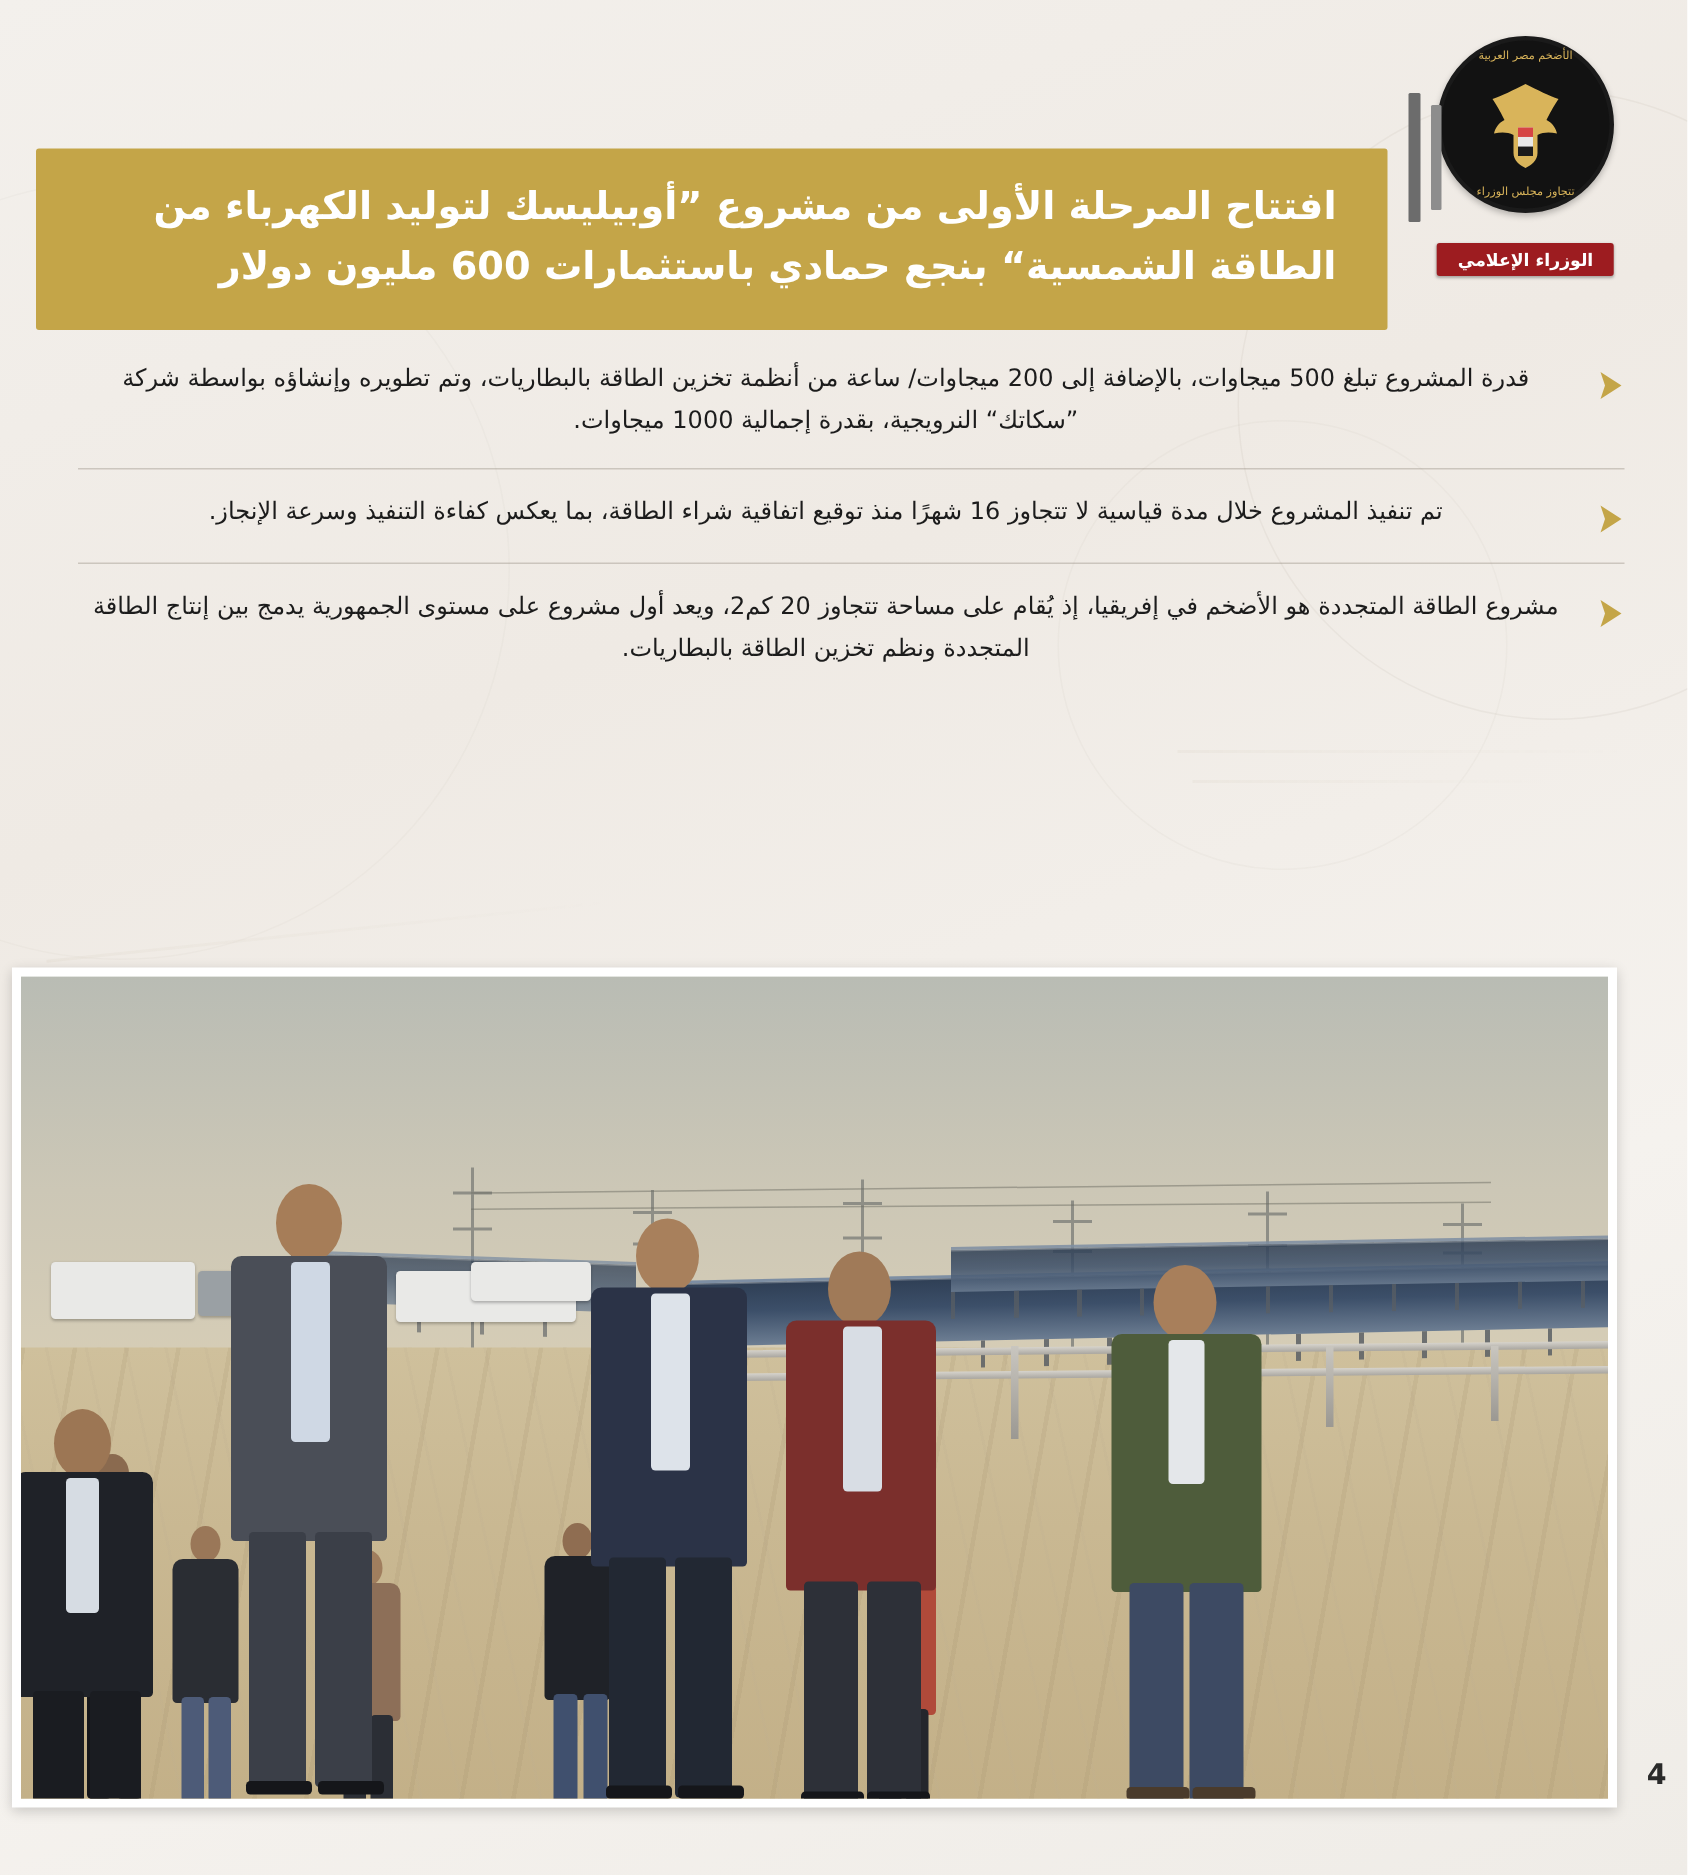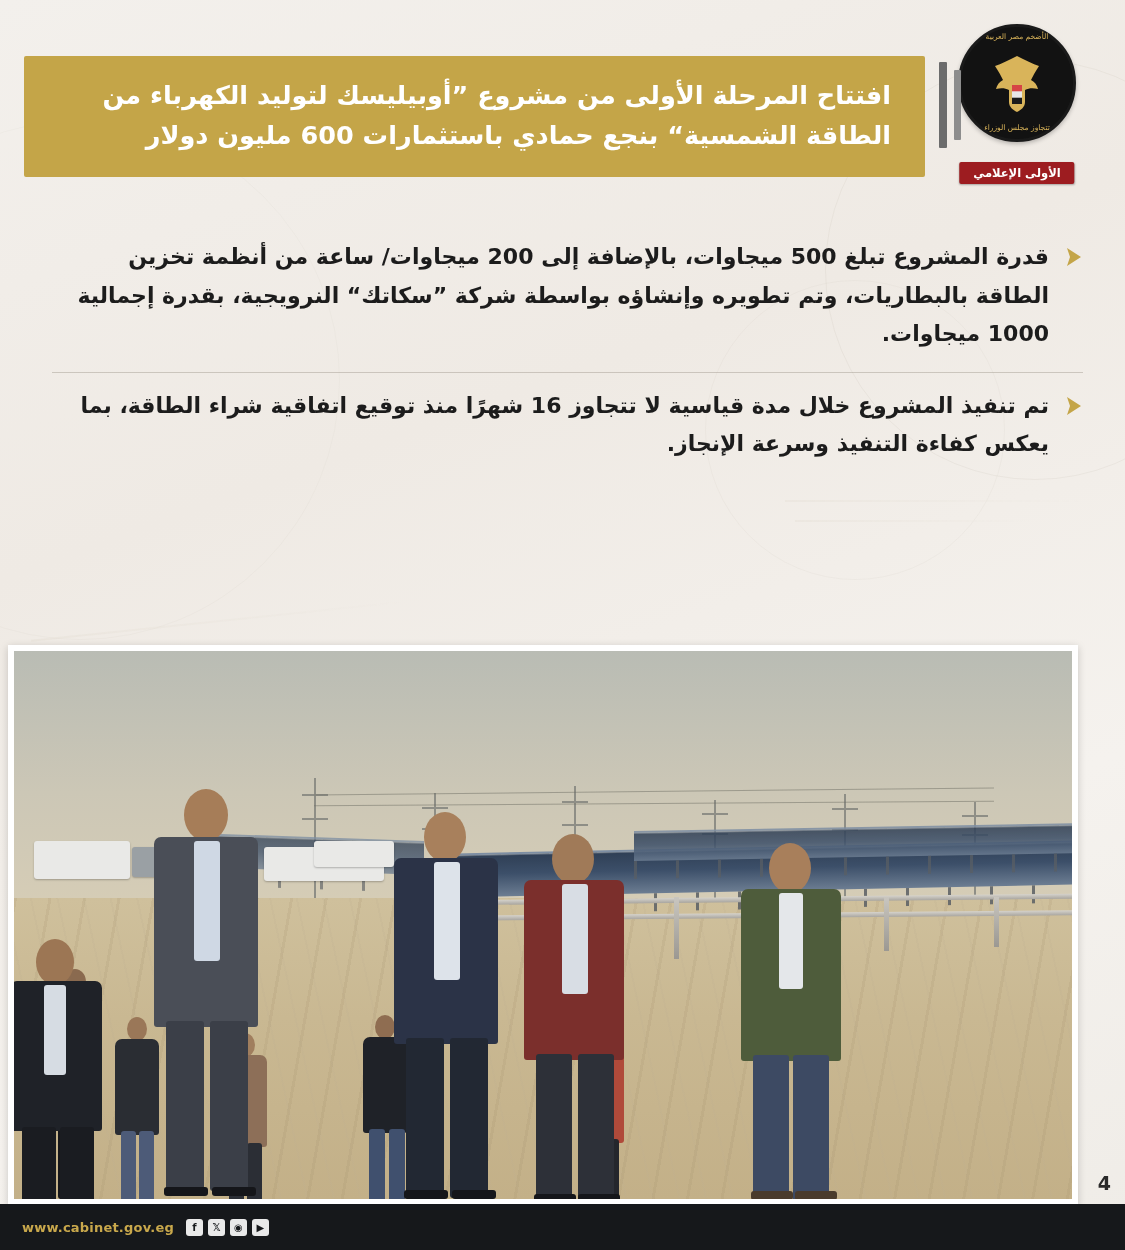--- a/index.html
+++ b/index.html
@@ -105,20 +105,21 @@
   .title-bar {
     background: #c4a548;
     color: #ffffff;
     padding: 20px 34px 22px 46px;
     font-size: 25.5px;
     font-weight: bold;
     line-height: 1.55;
     text-align: right;
     border-radius: 2px;
     position: relative;
+    margin-top: 43px;
   }
   .title-accent {
     position: absolute;
     right: -22px; top: 6px;
     width: 8px; height: 86px;
     background: #6c6c6c;
     border-radius: 1px;
   }
   .title-accent.two {
     right: -36px; top: 14px; height: 70px; width: 7px; background:#8d8d8d;
@@ -136,25 +137,25 @@
     padding: 14px 0 18px 0;
   }
   .bullet + .bullet { border-top: 1px solid rgba(120,110,95,.30); }
   .bullet-arrow {
     flex: 0 0 auto;
     margin-top: 8px;
   }
   .bullet-arrow svg { display:block; }
   .bullet-text {
     flex: 1;
-    font-size: 22px;
+    font-size: 16px;
     line-height: 1.75;
     color: #1c1c1c;
-    font-weight: bold;
-    text-align: right;
+    font-weight: normal;
+    text-align: center;
   }
 
   
   .photo-wrap {
     position: absolute;
     left: 8px; top: 645px;
     width: 1070px; height: 560px;
     background: #ffffff;
     padding: 6px;
     box-shadow: 0 2px 8px rgba(0,0,0,.18);
@@ -270,21 +271,21 @@
             <rect x="21" y="33" width="10" height="19" fill="#e8e8e8"></rect>
             <rect x="21" y="33" width="10" height="6.3" fill="#d64545"></rect>
             <rect x="21" y="45.7" width="10" height="6.3" fill="#1b1b1b"></rect>
           </svg>
         </div>
       </div>
       <div class="logo-ring-text">
         <span class="top">الأضخم مصر العربية</span>
         <span class="bottom">تتجاوز مجلس الوزراء</span>
       </div>
-      <div class="logo-banner">الأولى الإعلامي</div>
+      <div class="logo-banner">الوزراء الإعلامي</div>
     </div>
 
     <div class="title-block">
       <div class="title-accent two"></div>
       <div class="title-accent"></div>
       <div class="title-bar">افتتاح المرحلة الأولى من مشروع ”أوبيليسك لتوليد الكهرباء من الطاقة الشمسية“ بنجع حمادي باستثمارات 600 مليون دولار</div>
     </div>
   </div>
 
   <div class="bullets">
@@ -300,20 +301,28 @@
 
     <div class="bullet">
       <div class="bullet-arrow">
         <svg width="20" height="22" viewBox="0 0 20 22">
             <path d="M18 11 L4 2 L7 11 L4 20 Z" fill="#c4a548"></path>
           </svg>
       </div>
       <div class="bullet-text">تم تنفيذ المشروع خلال مدة قياسية لا تتجاوز 16 شهرًا منذ توقيع اتفاقية شراء الطاقة، بما يعكس كفاءة التنفيذ وسرعة الإنجاز.</div>
     </div>
 
+    <div class="bullet">
+      <div class="bullet-arrow">
+        <svg width="20" height="22" viewBox="0 0 20 22">
+            <path d="M18 11 L4 2 L7 11 L4 20 Z" fill="#c4a548"></path>
+          </svg>
+      </div>
+      <div class="bullet-text">مشروع الطاقة المتجددة هو الأضخم في إفريقيا، إذ يُقام على مساحة تتجاوز 20 كم2، ويعد أول مشروع على مستوى الجمهورية يدمج بين إنتاج الطاقة المتجددة ونظم تخزين الطاقة بالبطاريات.</div>
+    </div>
   </div>
 
   <div class="photo-wrap">
     <div class="photo" aria-label="مسؤولون يتفقدون محطة الطاقة الشمسية في الصحراء">
       <div class="ph-sky"></div>
       <div class="ph-ground"></div>
 
       <div class="pylon" style="left:300px; height:120px;"></div>
       <div class="pylon" style="left:420px; height:105px;"></div>
       <div class="pylon" style="left:560px; height:112px;"></div>
@@ -423,25 +432,14 @@
         <div class="p-body" style="left:6px; top:112px; width:92px; height:150px; background:#1f2228;"></div>
         <div class="p-shirt" style="left:40px; top:116px; width:22px; height:90px; background:#d6dce3;"></div>
         <div class="p-leg" style="left:18px; top:258px; width:34px; height:74px; background:#1a1c21;"></div>
         <div class="p-leg" style="left:56px; top:258px; width:34px; height:74px; background:#1a1c21;"></div>
       </div>
     </div>
   </div>
 
   <div class="page-number">4</div>
 
-  <div class="footer">
-    <div class="footer-left">
-      <span class="site-url">www.cabinet.gov.eg</span>
-      <span class="social">
-        <span class="soc">f</span>
-        <span class="soc">𝕏</span>
-        <span class="soc">◉</span>
-        <span class="soc">▶</span>
-      </span>
-    </div>
-  </div>
 
 </div>
 
 </body></html>

